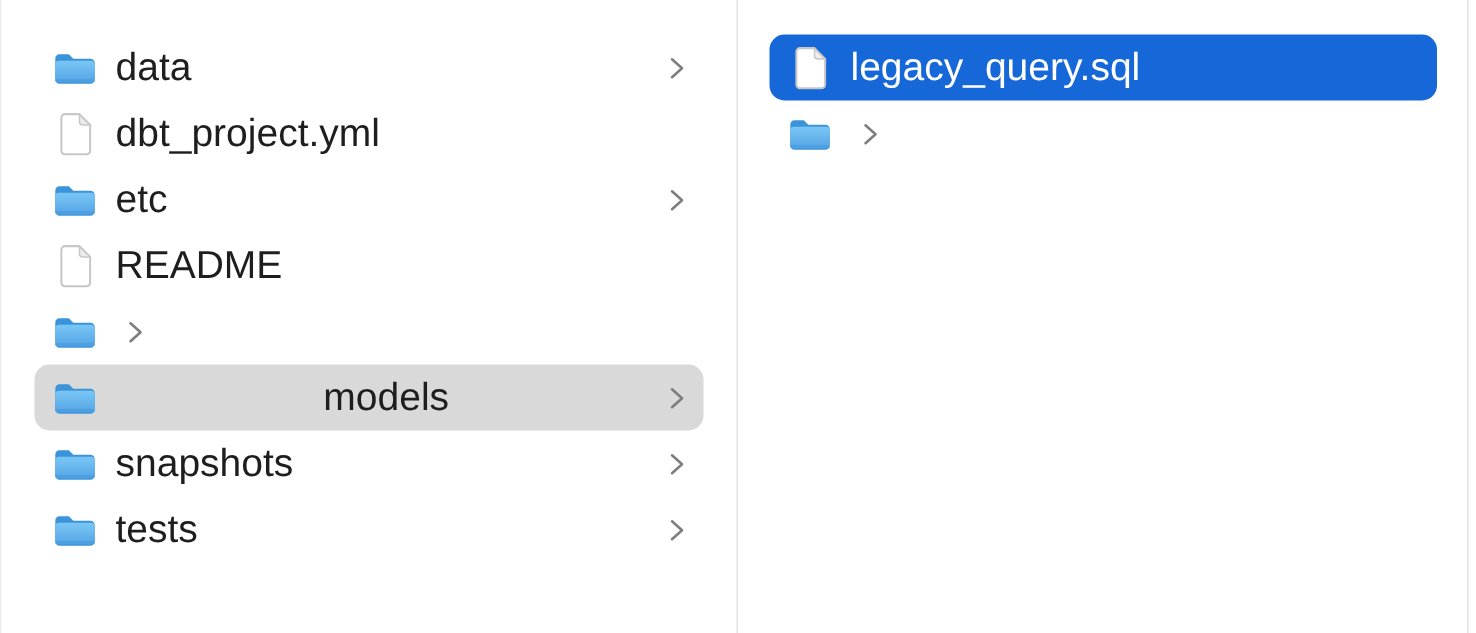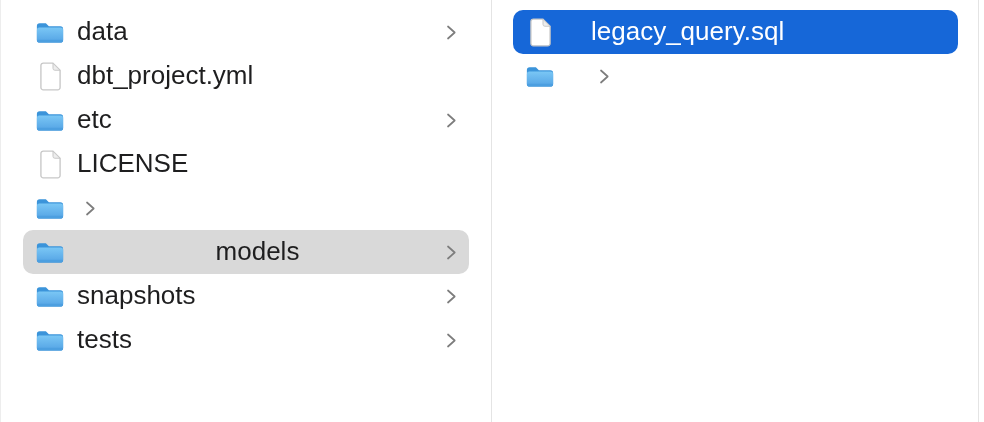--- a/index.html
+++ b/index.html
@@ -9,40 +9,40 @@
     height: 422px;
     background: #ffffff;
     display: flex;
     overflow: hidden;
     box-sizing: border-box;
     border-left: 1px solid #ededed;
     font-family: "Liberation Sans", sans-serif;
   }
   .column {
     width: 490px;
-    padding-top: 10px;
+    padding-top: 23px;
     box-sizing: border-box;
     flex: none;
   }
   .column-right {
     width: 488px;
     border-left: 1px solid var(--divider, #e4e4e4);
     border-right: 1px solid var(--divider, #e4e4e4);
   }
   .row {
     height: 44px;
     margin: 0 22px;
     padding: 0 12px;
     box-sizing: border-box;
     display: flex;
     align-items: center;
     border-radius: 10px;
     cursor: default;
   }
-  .column-right .row { margin: 0 20px 0 21px; gap: 24px; }
+  .column-right .row { margin: 0 20px 0 21px; }
   .row.sel-inactive { background: var(--selection-inactive, #d9d9d9); text-align: center; }
   .row.sel-active   { background: var(--selection-active, #1667d8); }
   .icon {
     width: 30px;
     flex: none;
     display: flex;
     justify-content: center;
     align-items: center;
     margin-right: 12px;
   }
@@ -128,21 +128,21 @@
     </span>
   </div>
       <div class="row type-file">
 
     <span class="icon file-icon">
       <svg width="23" height="29" viewBox="0 0 24 30" aria-hidden="true">
         <path d="M2 3.5 a2.5 2.5 0 0 1 2.5 -2.5 H14.5 l7.5 7.5 v17.9 a2.5 2.5 0 0 1 -2.5 2.5 H4.5 a2.5 2.5 0 0 1 -2.5 -2.5 Z" fill="#ffffff" stroke="#c7c7c7" stroke-width="1.4"></path>
         <path d="M14.6 1.2 l7.3 7.3 h-5.3 a2 2 0 0 1 -2 -2 Z" fill="#ededed" stroke="#c7c7c7" stroke-width="1"></path>
       </svg>
     </span>
-    <span class="label">LICENSE</span>
+    <span class="label">README</span>
     <span class="chevron" style="visibility: hidden;">
       <svg width="11" height="17" viewBox="0 0 11 17" aria-hidden="true">
         <polyline points="2,2.5 8.7,8.5 2,14.5" fill="none" stroke="#7d7d7d" stroke-width="1.7" stroke-linecap="round" stroke-linejoin="round"></polyline>
       </svg>
     </span>
   </div>
       <div class="row type-folder">
     <span class="icon folder-icon">
       <svg width="30" height="25" viewBox="0 0 32 26" aria-hidden="true">
         <path d="M2 6 a3 3 0 0 1 3 -3 h6.6 l3.2 3.2 H27 a3 3 0 0 1 3 3 v11.8 a3 3 0 0 1 -3 3 H5 a3 3 0 0 1 -3 -3 Z" fill="#3b94da"></path>

